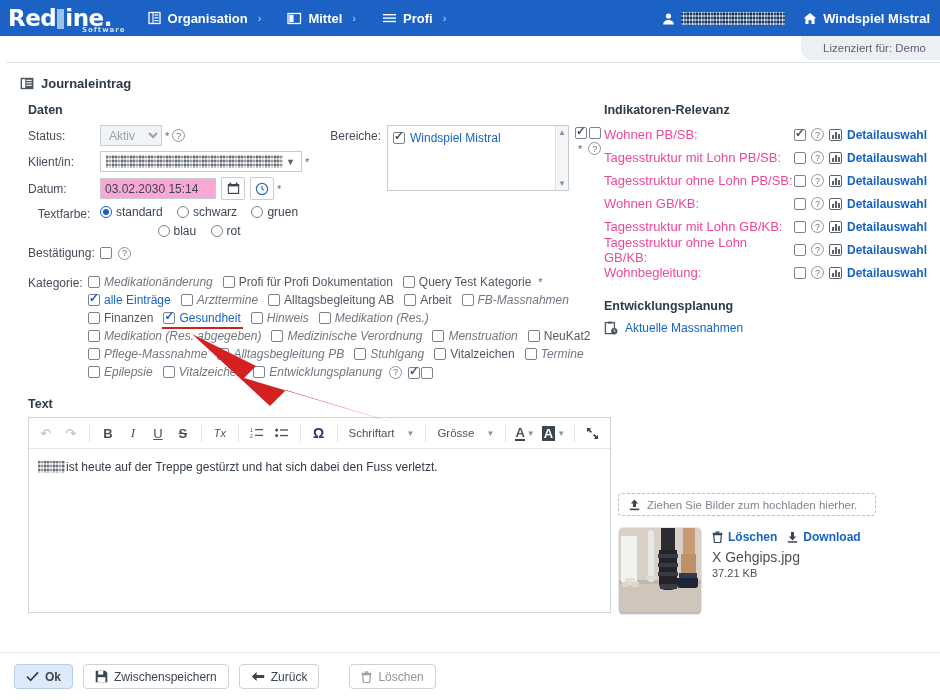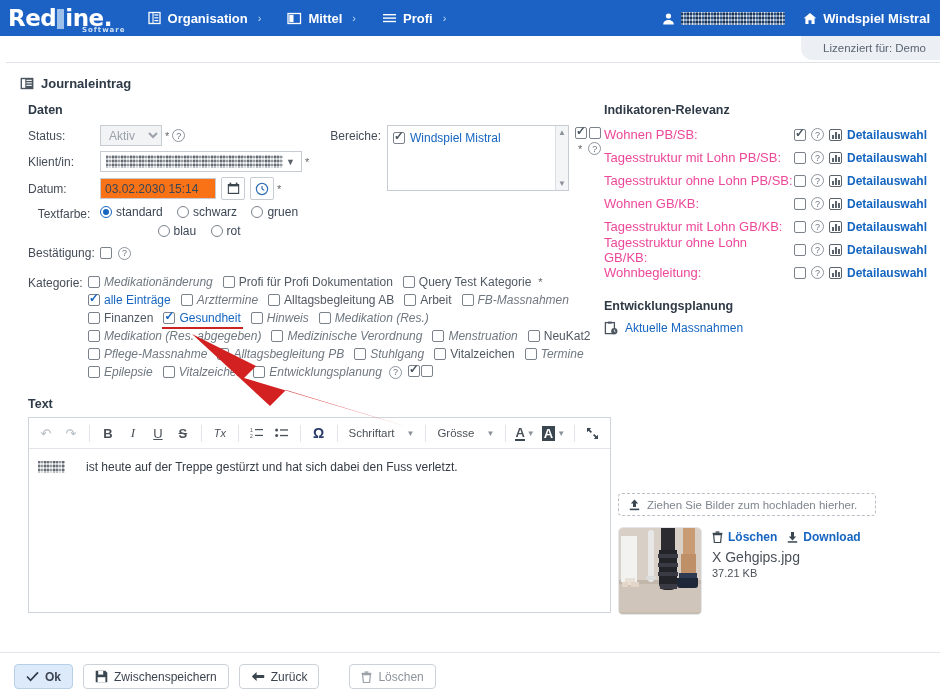--- a/index.html
+++ b/index.html
@@ -53,21 +53,21 @@
   .colRight { width: 350px; padding-left:8px; }
 
   .sect { font-weight:bold; font-size:12.5px; color:#2f3a47; margin: 2px 0 8px 0;}
 
   .row { display:flex; align-items:center; margin-bottom:5px; }
   .lbl { width:72px; font-size:12px; color:#444c57; flex:none;}
   .req { color:#666; font-size:11px; margin:0 3px; }
 
   select.inp, input.inp {
     font-family:"Liberation Sans", sans-serif; font-size:12px; color:#3b4655;
-    border:1px solid #c7ccd3; background:#f97316; height:21px; padding:1px 4px;
+    border:1px solid #c7ccd3; background:#f9a8d4; height:21px; padding:1px 4px;
   }
   select.dis { background:#f2f3f5; color:#9aa1aa; width:62px; }
   .klient { width:202px; height:21px; border:1px solid #c7ccd3; background:#fff;
             display:flex; align-items:center; padding:0 3px; }
   .klientpix { flex:1; height:13px; margin-left:2px;
       background-image:
         repeating-linear-gradient(90deg,#8c939c 0 2px,#eceef1 2px 3px,#b9bfc6 3px 5px,#fefefe 5px 6px,#7d848d 6px 8px,#dfe2e6 8px 9px),
         repeating-linear-gradient(0deg,rgba(255,255,255,.45) 0 2px,rgba(0,0,0,.2) 2px 4px);
       background-blend-mode: overlay;}
   .caret { font-size:9px; color:#59616b; padding:0 3px; }
@@ -98,21 +98,21 @@
         border-left:1px solid #dcdfe4; display:flex; flex-direction:column; justify-content:space-between; align-items:center; padding:2px 0;}
   .sb span { font-size:8px; color:#8b929a;}
   .bx-right { margin-left:6px; padding-top:2px; }
   .bx-right .l1 { display:flex; align-items:center; gap:2px;}
   .bx-right .l2 { display:flex; align-items:center; gap:3px; margin-top:3px;}
 
   
   .kat { display:flex; margin-top:10px; }
   .katlbl { width:60px; font-size:12px; color:#444c57; flex:none; padding-top:1px;}
   .katitems { flex:1; }
-  .katrow { display:flex; align-items:flex-start; flex-wrap:nowrap; margin-bottom:4px; }
+  .katrow { display:flex; align-items:flex-end; flex-wrap:nowrap; margin-bottom:4px; }
   .kitem { display:inline-flex; align-items:center; gap:4px; margin-right:10px; white-space:nowrap; font-size:12px;}
   .kitem .t { font-style:italic; color:#707881; }
   .kitem .t.plain { font-style:normal; color:#515963;}
   .kitem .t.sel { font-style:normal; color:#1565c0; }
   .und { position:relative; }
   .und:after { content:""; position:absolute; left:-1px; right:-2px; bottom:-4px; height:2px; background:#cc2222;}
 
   
   .ir { display:flex; align-items:center; margin-bottom:4px; height:19px;}
   .ir .nm { width:190px; font-size:13px; color:#ec4899;}
@@ -127,21 +127,21 @@
   .textlbl { font-weight:bold; font-size:12.5px; color:#2f3a47; margin: 14px 0 6px 22px;}
   .editor { margin-left:22px; width:583px; border:1px solid #cfd4da; background:#fff;}
   .etools { height:31px; border-bottom:1px solid #e2e6ea; display:flex; align-items:center; padding:0 6px; gap:3px;
             background:#fff;}
   .tbtn { min-width:22px; height:22px; display:inline-flex; align-items:center; justify-content:center;
           font-size:13px; color:#4b5158; cursor:pointer; border-radius:2px; padding:0 3px;}
   .tsep { width:1px; height:17px; background:#e2e6ea; margin:0 4px;}
   .tdrop { display:inline-flex; align-items:center; font-size:11.5px; color:#4b5158; cursor:pointer;
            padding:0 4px; gap:12px;}
   .tdrop .ar { font-size:8px; color:#8b929a;}
-  .ebody { height:163px; padding:10px 9px; font-size:12px; color:#333b45; line-height:1.4; display:flex; align-items:flex-start;gap:20px;}
+  .ebody { height:163px; padding:10px 9px; font-size:12px; color:#333b45; line-height:1.4; display:flex; align-items:flex-start;}
   .npix { display:inline-block; width:27px; height:12px; position:relative; top:2px; margin-right:1px;
       background-image:
         repeating-linear-gradient(90deg,#8c939c 0 2px,#eceef1 2px 3px,#b9bfc6 3px 5px,#fefefe 5px 6px,#7d848d 6px 8px,#dfe2e6 8px 9px),
         repeating-linear-gradient(0deg,rgba(255,255,255,.45) 0 2px,rgba(0,0,0,.2) 2px 4px);
       background-blend-mode: overlay;}
 
   
   .uploadcol { position:absolute; left:612px; top:430px; width:320px;}
   .dropzone { border:1px dashed #b9bfc6; border-radius:4px; height:23px; width:258px;
               display:flex; align-items:center; gap:7px; padding:0 10px; color:#7e858d; font-size:11.5px;

